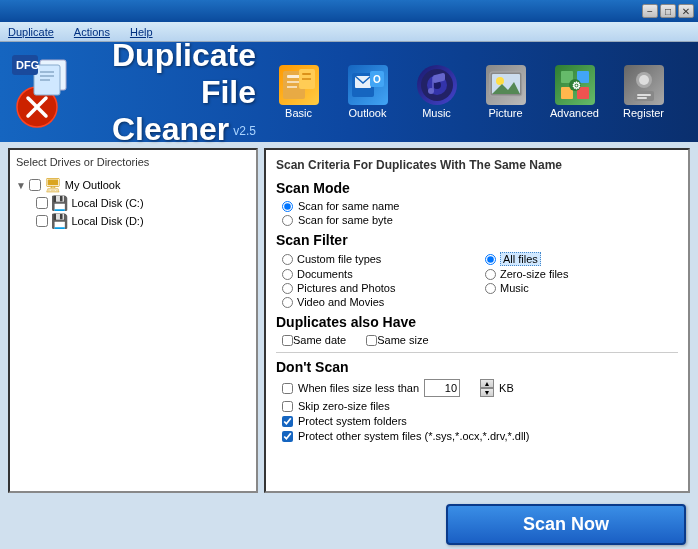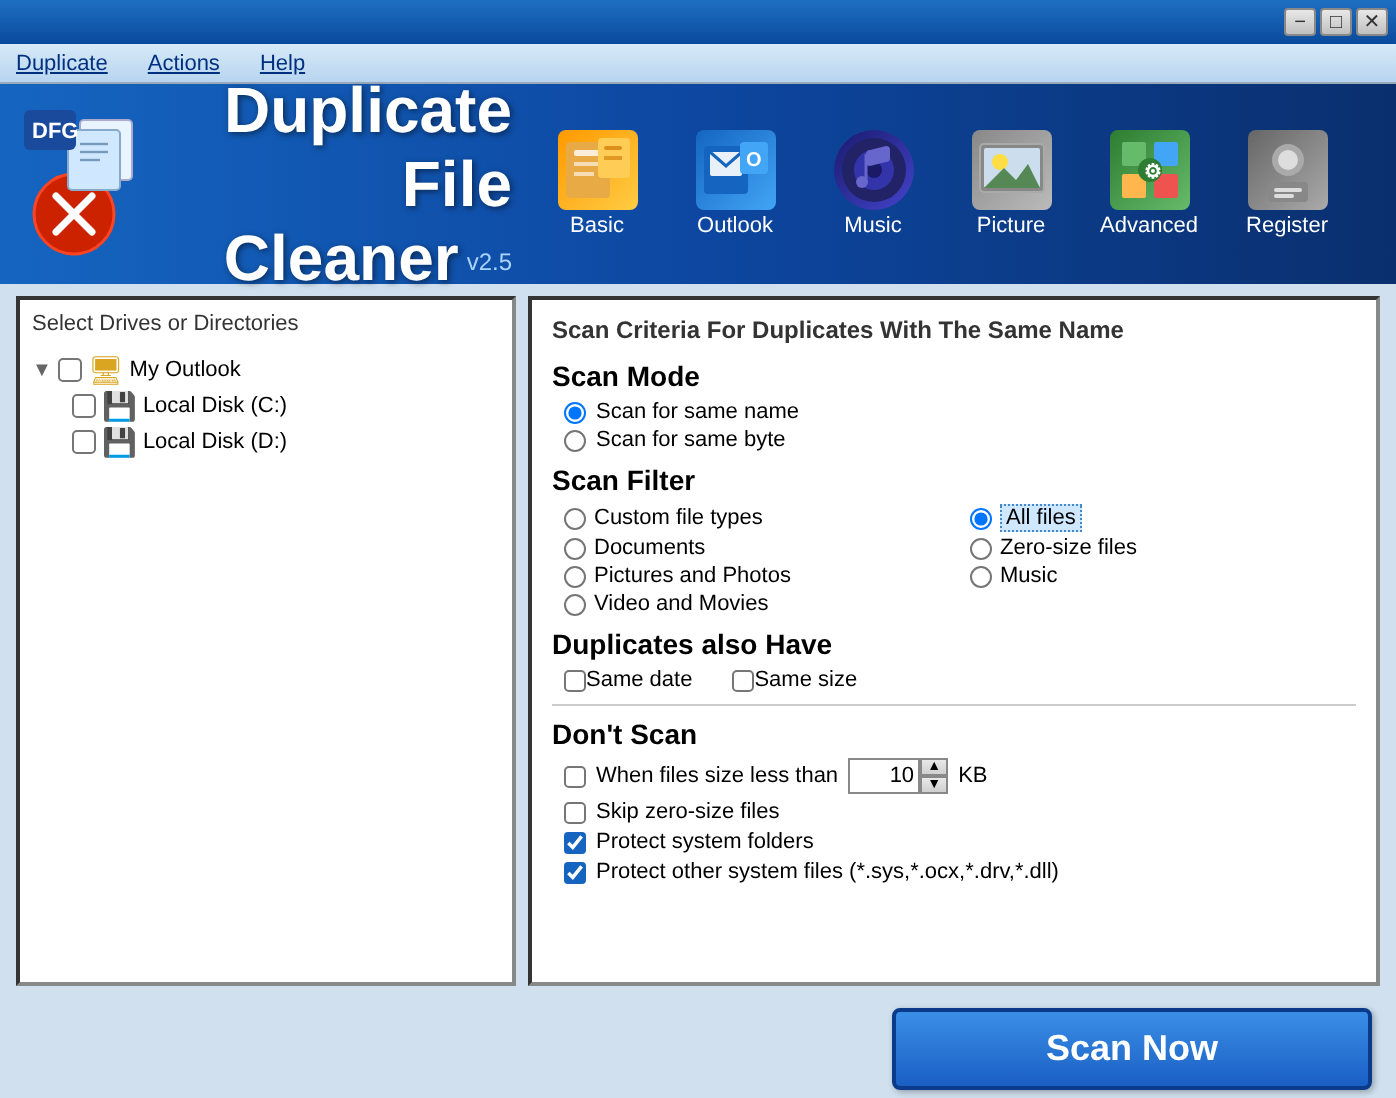--- a/index.html
+++ b/index.html
@@ -234,21 +234,21 @@
       align-items: center;
       gap: 5px;
       margin: 3px 0 3px 6px;
       font-size: 11px;
     }
     .ds-row input[type="checkbox"] { width: 11px; height: 11px; }
     .ds-row input[type="checkbox"].checked-blue { accent-color: #1565c0; }
     .number-input-wrapper {
       display: flex;
       align-items: flex-end;
-      gap: 0;
+      gap: 20px;
     }
     .num-input {
       width: 36px;
       height: 18px;
       border: 1px solid #888;
       text-align: right;
       font-size: 11px;
       padding: 0 2px;
     }
     .spin-btns {

